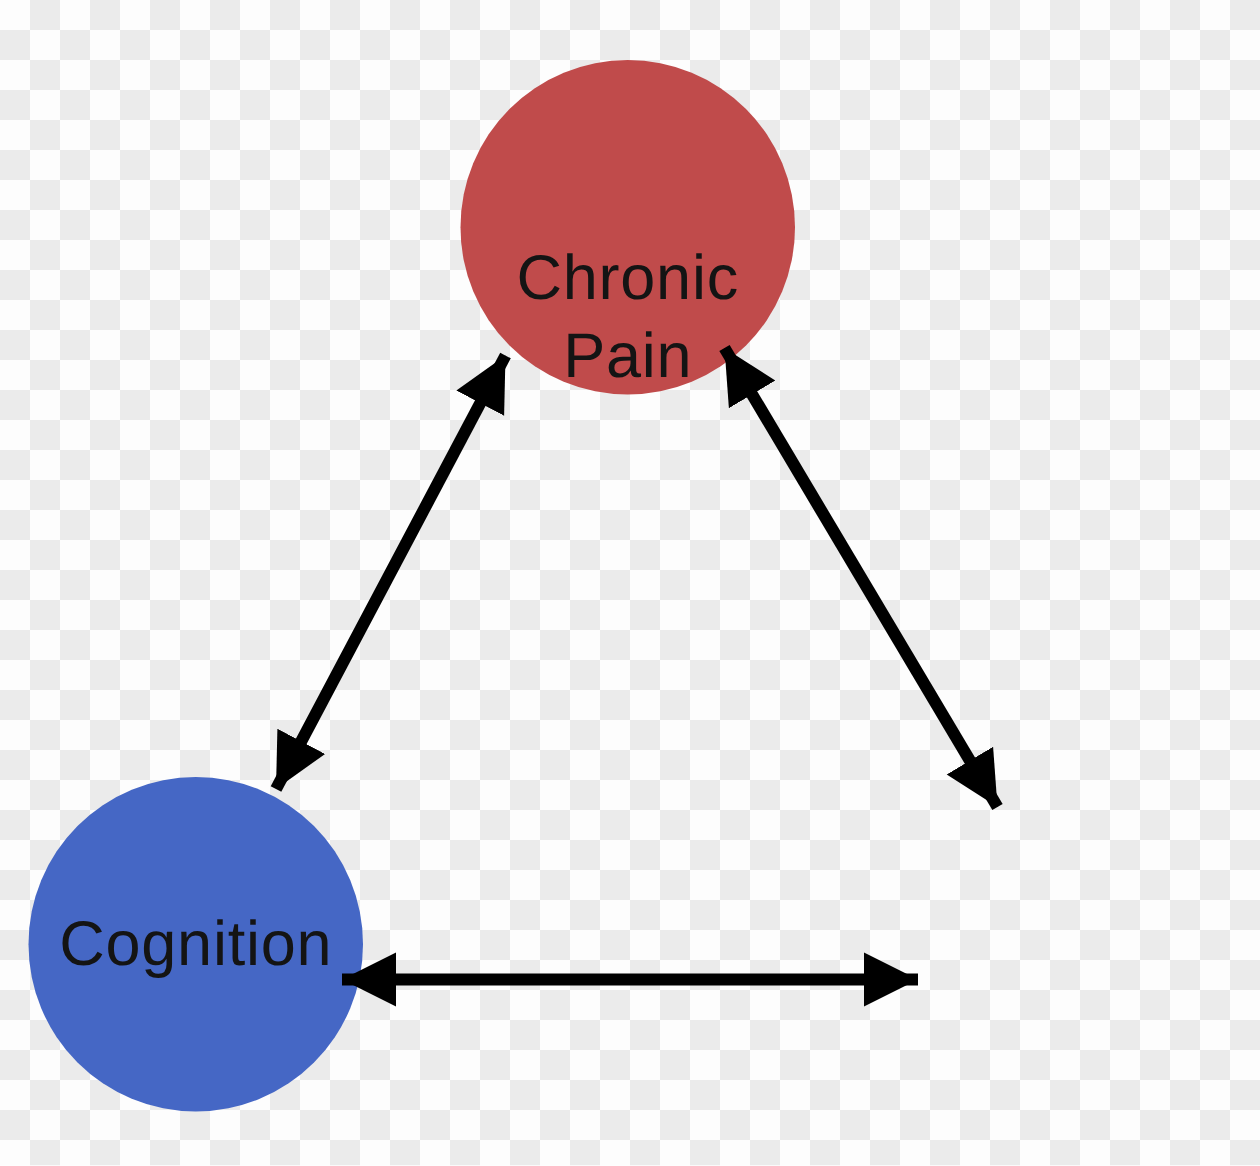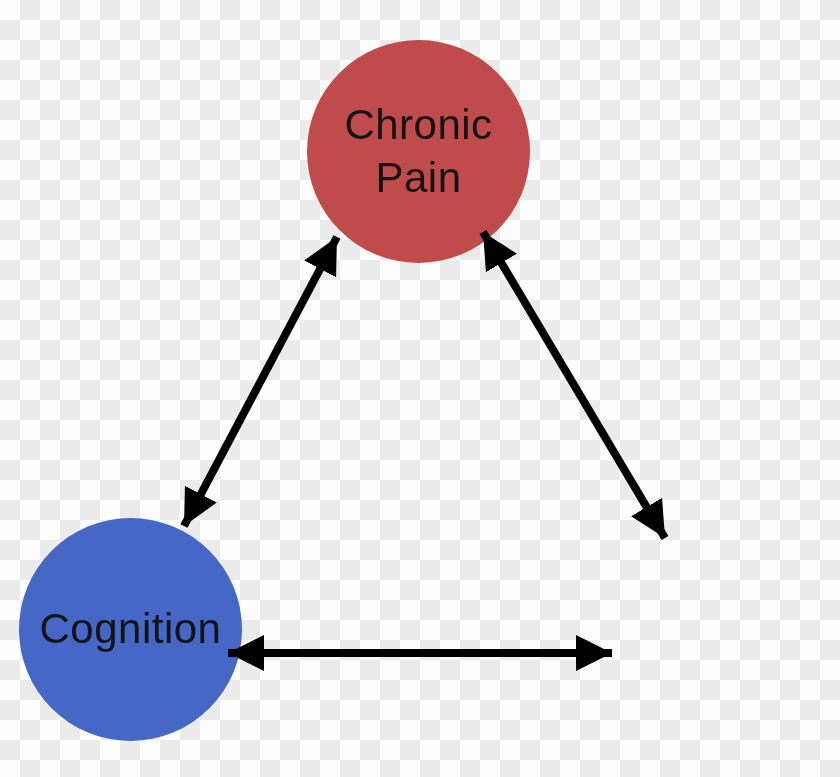--- a/index.html
+++ b/index.html
@@ -63,21 +63,21 @@
   svg.edges line {
     stroke: currentColor;
     stroke-width: 8;
   }
 </style>
 </head>
 <body>
 
 <div class="canvas">
 
-  <div class="node node-chronic-pain" style="background: rgb(192, 75, 75);">
+  <div class="node node-chronic-pain" style="background: rgb(192, 75, 75); align-items: flex-end;">
     <div class="label">Chronic Pain</div>
   </div>
 
   <div class="node node-cognition" style="background: rgb(69, 103, 197);">
     <div class="label">Cognition</div>
   </div>
 
 
   <svg class="edges" viewBox="0 0 840 777">
     <defs>

